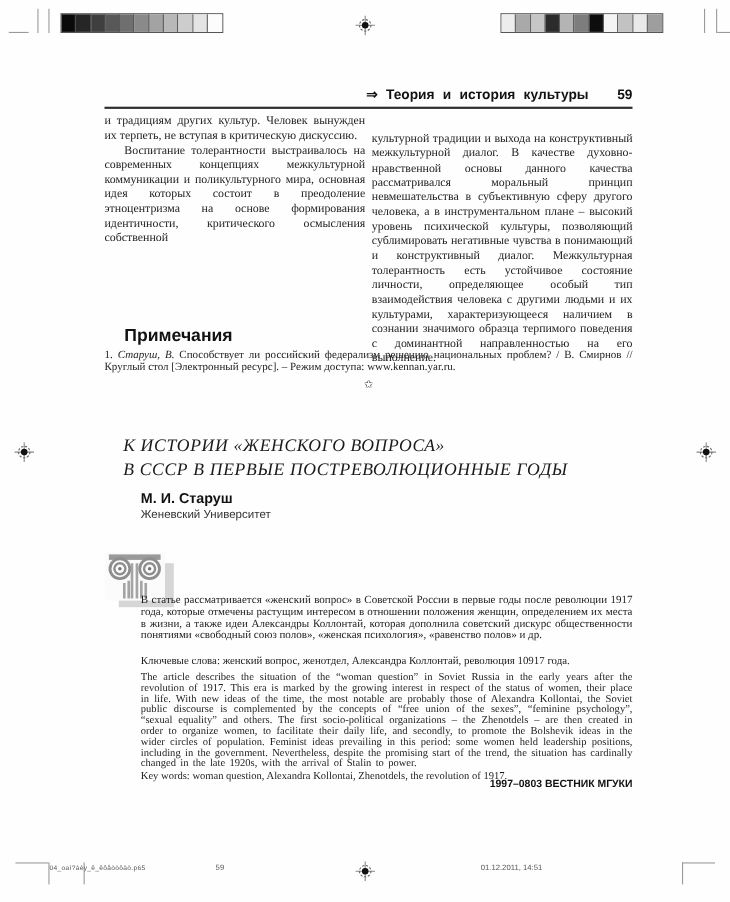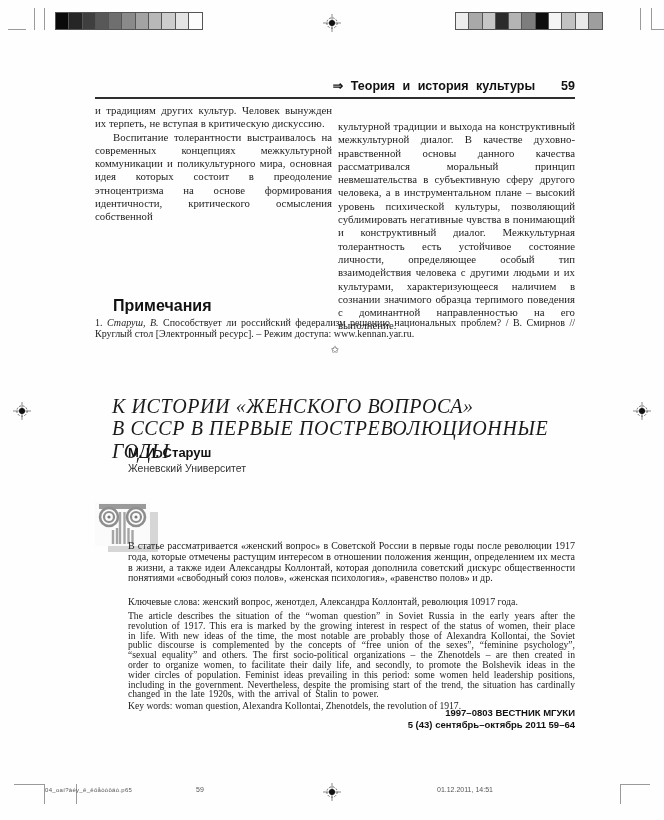--- a/index.html
+++ b/index.html
@@ -31,21 +31,21 @@
 
   .notes-title{position:absolute;top:297px;left:113px;font-family:"Liberation Sans", sans-serif;
                font-weight:bold;font-size:16px;color:#111;}
   .footnote{position:absolute;top:317px;left:95px;width:480px;font-size:10px;line-height:11.2px;
             text-align:justify;color:#222;}
   .fn-author{font-style:italic;}
   .divider-star{position:absolute;top:344px;left:95px;width:480px;text-align:center;
                 font-size:10px;color:#333;}
 
   
-  .art-title{position:absolute;left:112px;width:470px;font-style:italic;font-size:20px;
+  .art-title{position:absolute;left:112px;width:470px;font-style:italic;font-size:16px;
              line-height:22.5px;letter-spacing:0.6px;color:#1a1a1a;}
   .art-title-1{top:395px;}
   .art-title-2{top:417px;}
   .author{position:absolute;top:445px;left:128px;font-family:"Liberation Sans", sans-serif;
           font-weight:bold;font-size:13px;color:#111;}
   .affil{position:absolute;top:462px;left:128px;font-family:Liberation Sans, sans-serif;
          font-size:10.5px;color:#333;}
 
   .capital-img{position:absolute;top:502px;left:95px;}
 
@@ -185,21 +185,20 @@
     </g>
   </svg>
 
   <div class="abs-ru">В статье рассматривается «женский вопрос» в Советской России в первые годы после революции 1917 года, которые отмечены растущим интересом в отношении положения женщин, определением их места в жизни, а также идеи Александры Коллонтай, которая дополнила советский дискурс общественности понятиями «свободный союз полов», «женская психология», «равенство полов» и др.</div>
   <div class="kw-ru">Ключевые слова: женский вопрос, женотдел, Александра Коллонтай, революция 10917 года.</div>
   <div class="abs-en">The article describes the situation of the “woman question” in Soviet Russia in the early years after the revolution of 1917. This era is marked by the growing interest in respect of the status of women, their place in life. With new ideas of the time, the most notable are probably those of Alexandra Kollontai, the Soviet public discourse is complemented by the concepts of “free union of the sexes”, “feminine psychology”, “sexual equality” and others. The first socio-political organizations – the Zhenotdels – are then created in order to organize women, to facilitate their daily life, and secondly, to promote the Bolshevik ideas in the wider circles of population. Feminist ideas prevailing in this period: some women held leadership positions, including in the government. Nevertheless, despite the promising start of the trend, the situation has cardinally changed in the late 1920s, with the arrival of Stalin to power.</div>
   <div class="kw-en">Key words: woman question, Alexandra Kollontai, Zhenotdels, the revolution of 1917.</div>
 
   <div class="footer">
     <div>1997–0803  ВЕСТНИК  МГУКИ</div>
-    <div>5 (43) сентябрь–октябрь  2011  59–64</div>
   </div>
 
   <div class="printinfo">
     <span class="pi-file">04_oaí?àéy_ê_êôåòòôäò.p65</span>
     <span class="pi-page">59</span>
     <span class="pi-date">01.12.2011, 14:51</span>
   </div>
 
 </div>
 

